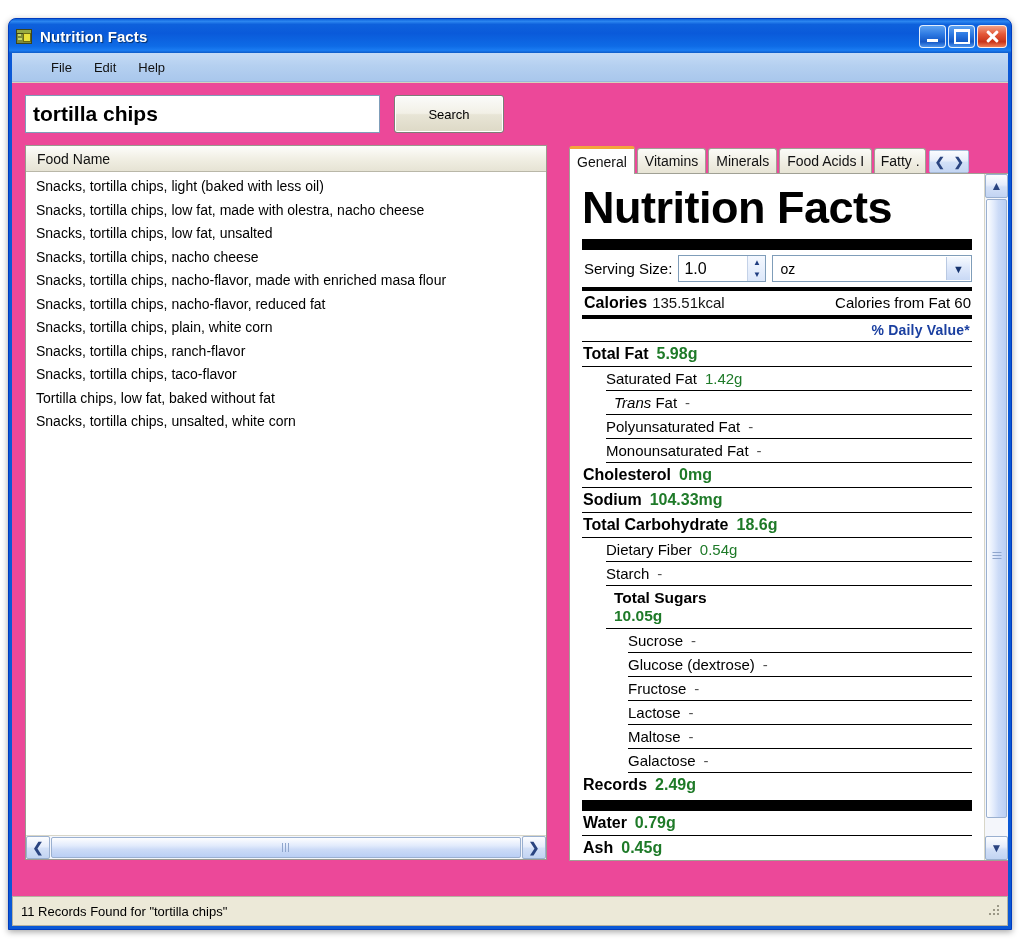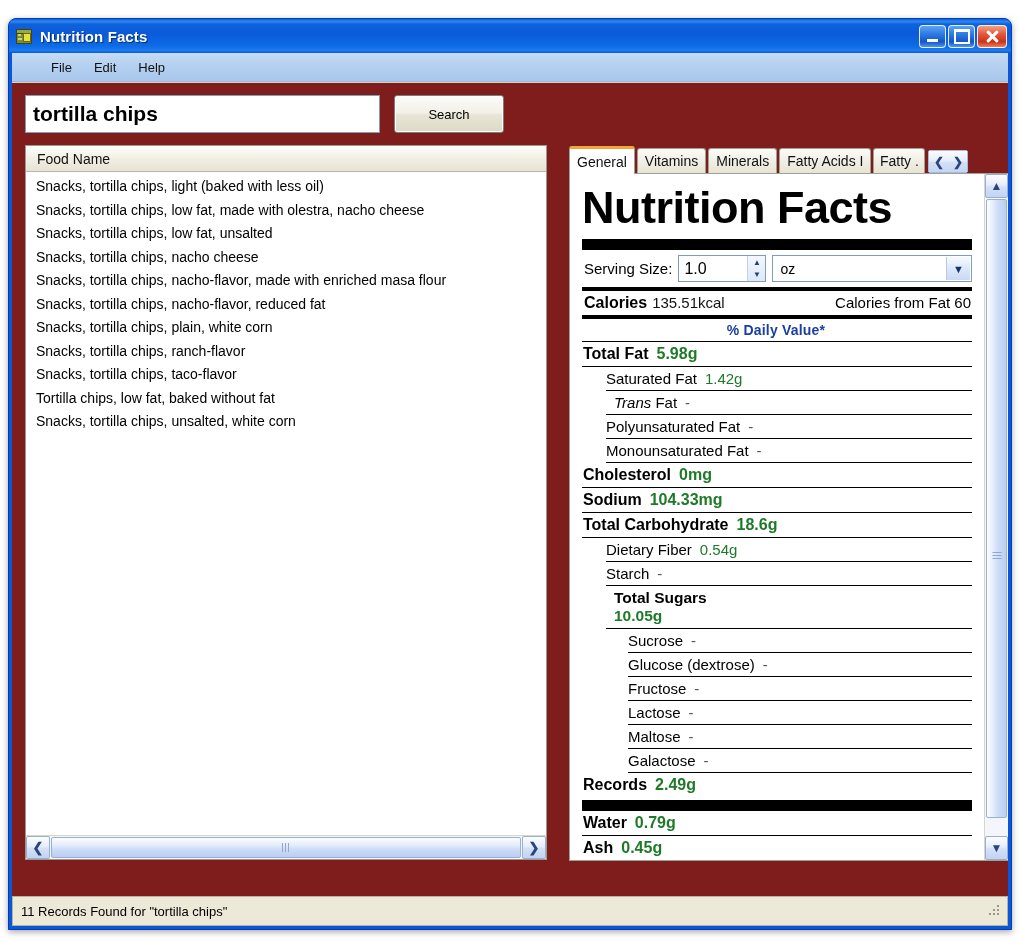--- a/index.html
+++ b/index.html
@@ -83,21 +83,21 @@
     border-bottom: 1px solid #9ab7de;
     margin: 0 3px;
   }
   .menuitem {
     font-size: 13px; color: #111; padding: 3px 11px; cursor: default;
   }
 
   
   #client {
     flex: 1 1 auto;
-    background: #7f1d1d;
+    background: #ec4899;
     margin: 0 3px 0 3px;
     position: relative;
     border-top: 1px solid #d6d2bd;
     overflow: hidden;
   }
 
   
   #searchrow { position:absolute; left:13px; top:12px; display:flex; align-items:flex-start; }
   #searchinput {
     width: 355px; height: 38px;
@@ -271,21 +271,21 @@
     color:#16336e; font-size:11px;
   }
 
   .calrow {
     display:flex; justify-content:space-between; align-items:baseline;
     padding: 3px 1px 3px 2px; font-size:15px;gap:36px;
   }
   .calrow b { font-size:16px; }
   .cal-left .val { color:#111; margin-left:5px; }
   .dvrow {
-    text-align:center; color:#1A3FA0; font-weight:bold; font-size:14px;
+    text-align:right; color:#1A3FA0; font-weight:bold; font-size:14px;
     padding: 3px 2px 3px 0; letter-spacing:0.2px;
   }
 
   .nrow {
     display:flex; align-items:baseline;
     border-bottom: 1px solid #000;
     padding: 3px 0 3px 0;
     font-size: 15px; color:#000;
   }
   .nrow .nm { white-space:nowrap; }
@@ -371,21 +371,21 @@
         </div>
         <div class="sbbtn">❯</div>
       </div>
     </div>
 
     <div id="rightpanel">
       <div id="tabstrip">
         <div class="tab active">General</div>
         <div class="tab">Vitamins</div>
         <div class="tab">Minerals</div>
-        <div class="tab">Fatty Acids I</div>
+        <div class="tab">Food Acids I</div>
         <div class="tab clipped">Fatty .</div>
         <div id="tabnav">
           <div id="tabnavbox">
             <div class="tabnavbtn">❮</div>
             <div class="tabnavbtn">❯</div>
           </div>
         </div>
       </div>
 
       <div id="tabcontentwrap">

